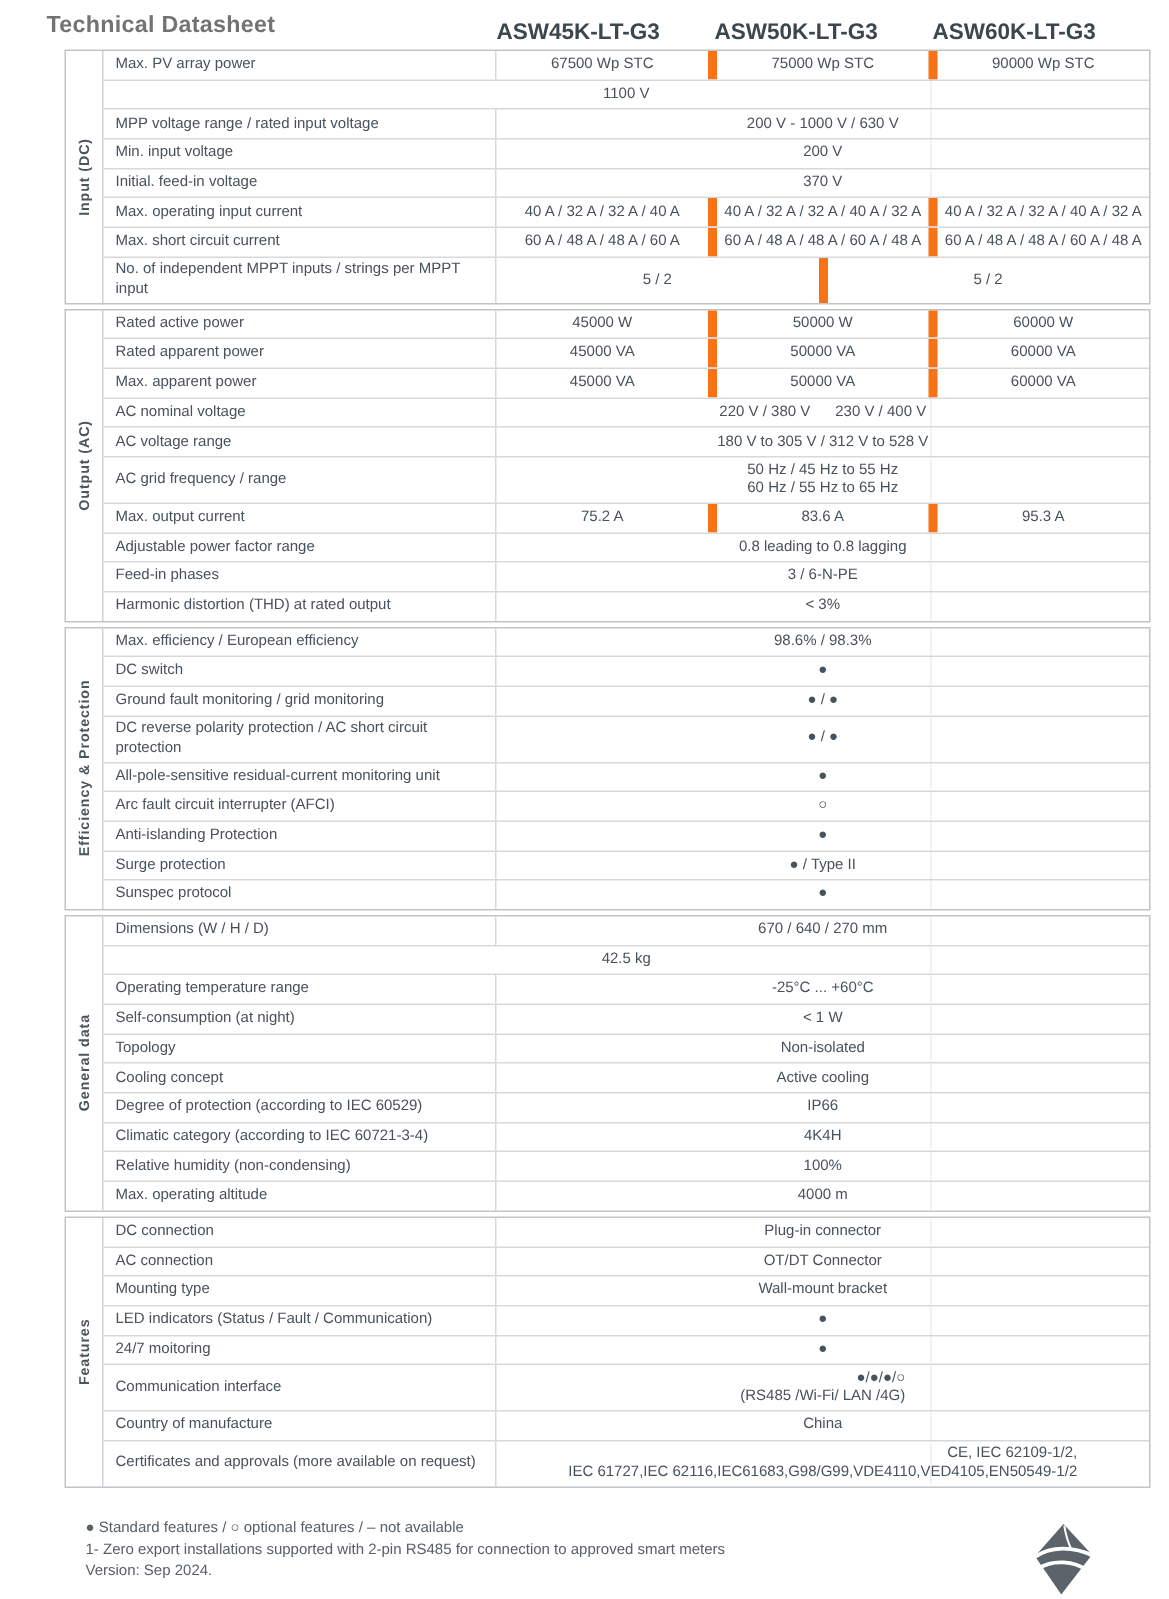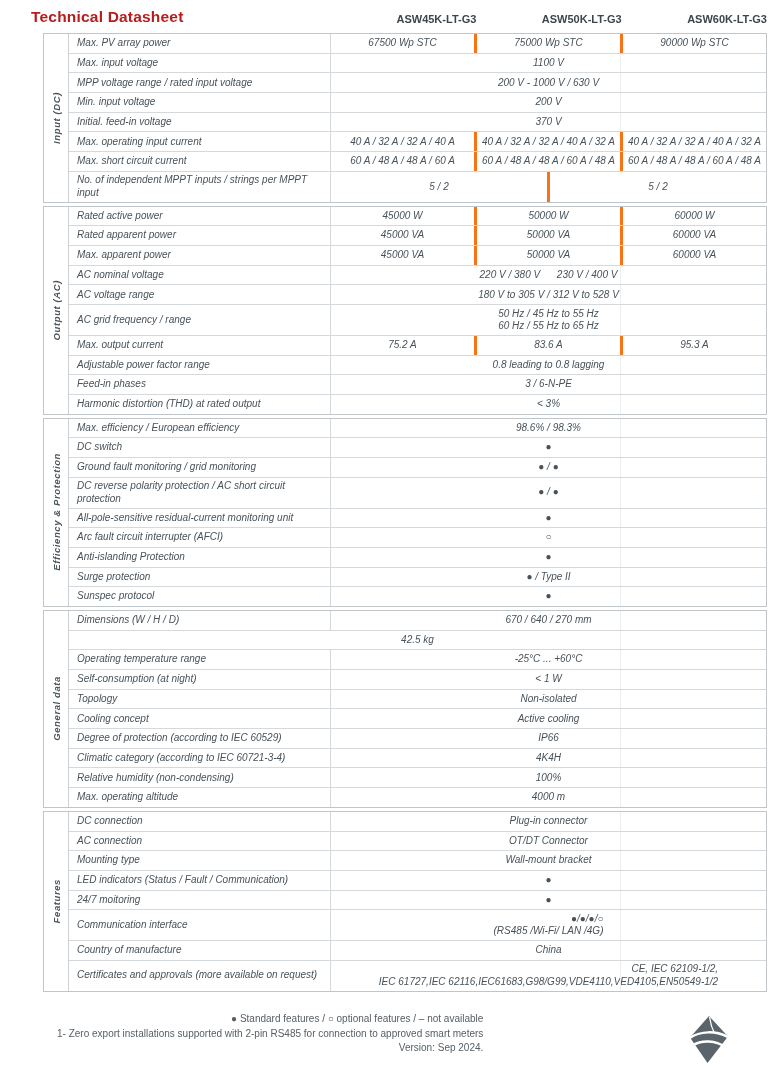--- a/index.html
+++ b/index.html
@@ -3,27 +3,27 @@
 <meta charset="utf-8">
 <style>
   html,body{margin:0;padding:0;}
   body{
     width:779px;height:1066px;background:#ffffff;position:relative;
     font-family:"Liberation Sans",sans-serif;color:#47525a;
     -webkit-font-smoothing:antialiased;
   }
   .page-title{
     position:absolute;left:31px;top:8px;margin:0;
-    font-size:15.5px;font-weight:700;color:#b91c1c;letter-spacing:.2px;
+    font-size:15.5px;font-weight:700;color:#737373;letter-spacing:.2px;
   }
   #col-heads{position:absolute;left:331px;top:13px;width:436px;display:flex;}
-  .col-head{flex:1;text-align:right;font-size:11px;font-weight:700;color:#3c464d;}
+  .col-head{flex:1;text-align:left;font-size:15px;font-weight:700;color:#3c464d;}
   #sections{
     position:absolute;left:43px;top:33px;width:724px;
-    display:flex;flex-direction:column;gap:3px;font-style:italic;
+    display:flex;flex-direction:column;gap:3px;
   }
   .sec{display:flex;border:1px solid #bfc5c8;background:#fff;}
   .sec-col{
     width:24px;flex:0 0 24px;border-right:1px solid #cdd1d4;
     display:flex;align-items:center;justify-content:center;
   }
   .sec-col span{
     writing-mode:vertical-rl;transform:rotate(180deg);
     font-size:9.5px;letter-spacing:.6px;color:#4a555c;white-space:nowrap;font-weight:700;
   }
@@ -32,29 +32,29 @@
   .row:first-child{border-top:0;}
   .cell{
     display:flex;align-items:center;box-sizing:border-box;
     min-height:18.7px;font-size:10px;line-height:12.4px;padding:2.5px 0;
   }
   .lab{
     width:262px;flex:0 0 262px;padding-left:8px;padding-right:6px;
     border-right:1px solid #d6d9db;white-space:pre-wrap;
   }
   .val{flex:1;justify-content:center;text-align:center;white-space:pre-wrap;}
-  .val.col{border-right:3px solid #f97316;}
+  .val.col{border-right:6px solid #f97316;}
   .val.col:last-child{border-right:0;}
   .val.spanall{position:relative;text-align:right;}
   .val.spanall::after{
     content:"";position:absolute;right:145px;top:0;bottom:0;width:1px;background:#eceeef;
   }
   .footer{
     position:absolute;left:57px;top:1012px;
-    font-size:10px;line-height:14.5px;color:#566067;text-align:right;
+    font-size:10px;line-height:14.5px;color:#566067;
   }
   .logo{position:absolute;left:690px;top:1016px;width:38px;height:47px;}
 </style>
 </head>
 <body>
 
 <header>
   <h1 class="page-title">Technical Datasheet</h1>
   <div id="col-heads">
       <div class="col-head">ASW45K-LT-G3</div>
@@ -69,21 +69,20 @@
         <span>Input (DC)</span>
       </div>
       <div class="rows">
         <div class="row">
           <div class="cell lab">Max. PV array power</div>
           <div class="cell val col">67500 Wp STC</div>
           <div class="cell val col">75000 Wp STC</div>
           <div class="cell val col">90000 Wp STC</div>
         </div>
         <div class="row">
-          <div class="cell lab">Max. input voltage</div>
           <div class="cell val spanall">1100 V</div>
         </div>
         <div class="row">
           <div class="cell lab">MPP voltage range / rated input voltage</div>
           <div class="cell val spanall">200 V - 1000 V / 630 V</div>
         </div>
         <div class="row">
           <div class="cell lab">Min. input voltage</div>
           <div class="cell val spanall">200 V</div>
         </div>

